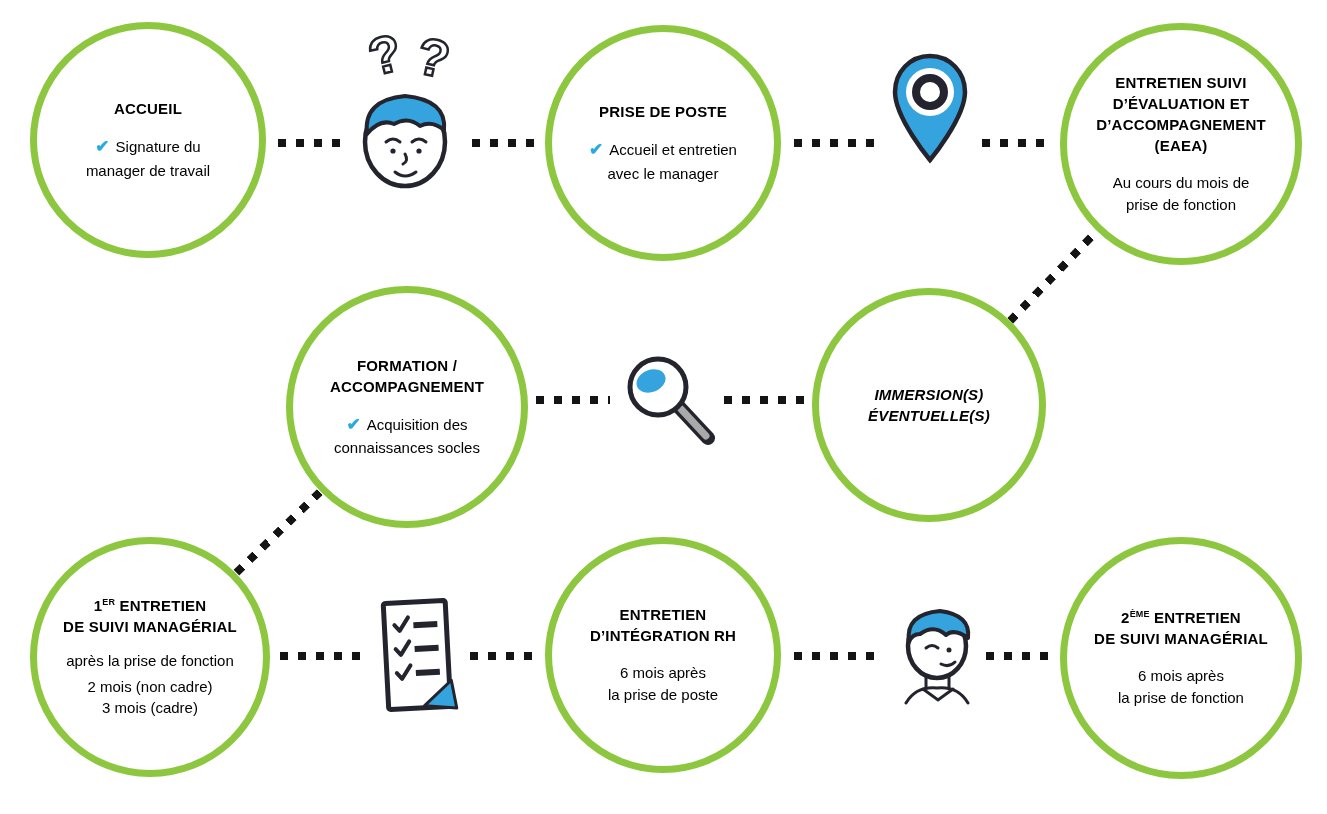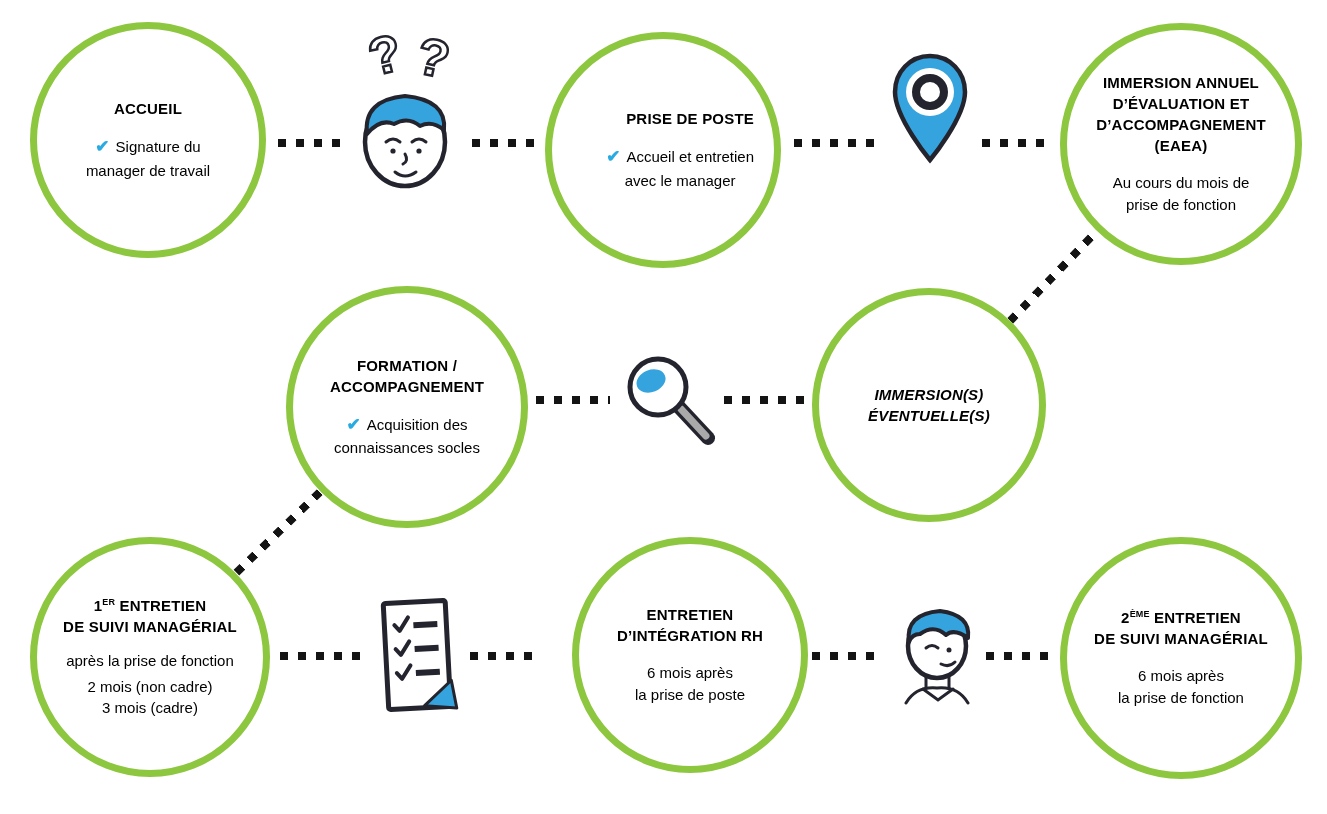--- a/index.html
+++ b/index.html
@@ -64,30 +64,30 @@
   <div class="dots diag" style="left:220px;top:528px;width:117px;transform:rotate(-44deg);"></div>
 
   <div class="circle" style="left:30px;top:22px;width:236px;height:236px;">
     <div class="title">ACCUEIL</div>
     <div class="body">
       <span class="check">✔</span><span class="pl">Signature du
 manager de travail</span>
     </div>
   </div>
 
-  <div class="circle" style="left:545px;top:32px;width:236px;height:236px;align-items:flex-end;">
+  <div class="circle" style="left:545px;top:25px;width:236px;height:236px;">
     <div class="title">PRISE DE POSTE</div>
     <div class="body">
       <span class="check">✔</span><span class="pl">Accueil et entretien
 avec le manager</span>
     </div>
   </div>
 
   <div class="circle" style="left:1060px;top:23px;width:242px;height:242px;">
-    <div class="title">IMMERSION ANNUEL
+    <div class="title">ENTRETIEN SUIVI
 D’ÉVALUATION ET
 D’ACCOMPAGNEMENT
 (EAEA)</div>
     <div class="body">
       <span class="pl">Au cours du mois de
 prise de fonction</span>
     </div>
   </div>
 
   <div class="circle" style="left:286px;top:286px;width:242px;height:242px;">
@@ -107,21 +107,21 @@
   <div class="circle" style="left:30px;top:537px;width:240px;height:240px;padding:10px 16px;">
     <div class="title"><span>1</span><sup>ER</sup><span class="pl"> ENTRETIEN
 DE SUIVI MANAGÉRIAL</span></div>
     <div class="body" style="margin-top:13px;">
       <div class="pl">après la prise de fonction</div>
       <div class="pl body-gap">2 mois (non cadre)
 3 mois (cadre)</div>
     </div>
   </div>
 
-  <div class="circle" style="left:572px;top:537px;width:236px;height:236px;">
+  <div class="circle" style="left:545px;top:537px;width:236px;height:236px;">
     <div class="title">ENTRETIEN
 D’INTÉGRATION RH</div>
     <div class="body">
       <span class="pl">6 mois après
 la prise de poste</span>
     </div>
   </div>
 
   <div class="circle" style="left:1060px;top:537px;width:242px;height:242px;padding:10px 16px;">
     <div class="title"><span>2</span><sup>ÈME</sup><span class="pl"> ENTRETIEN

